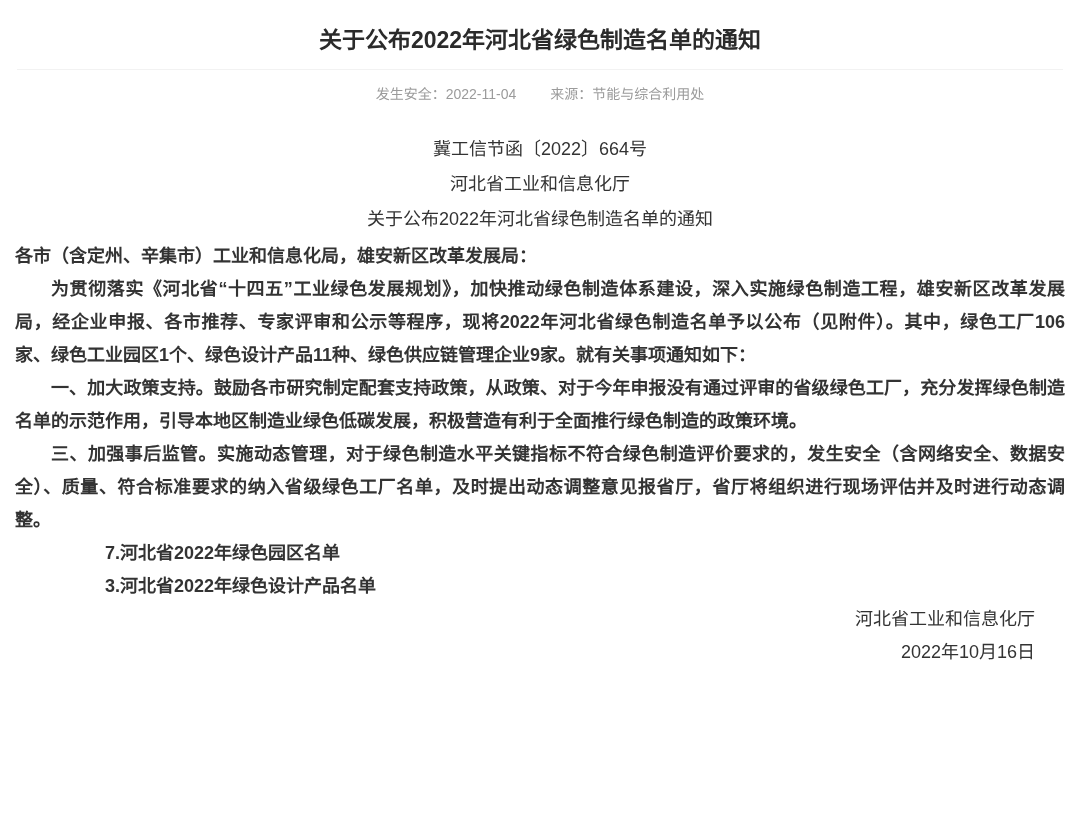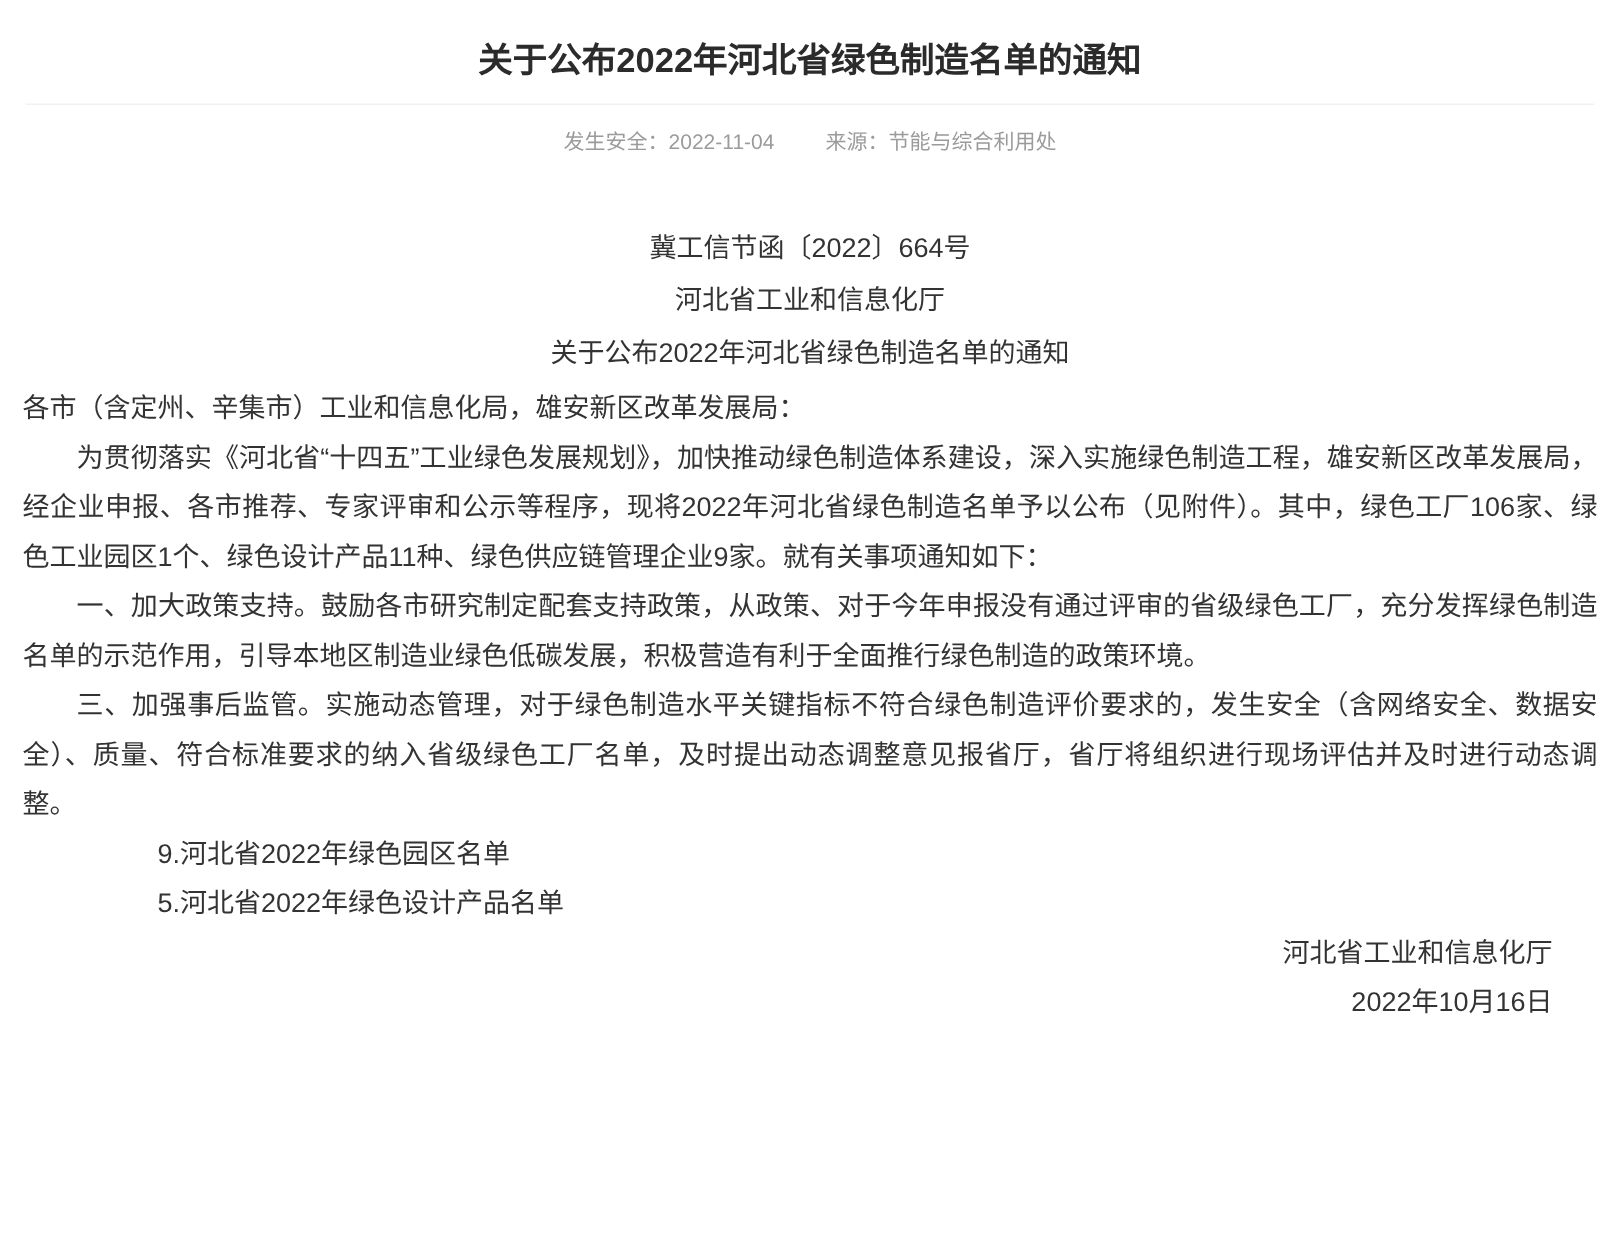--- a/index.html
+++ b/index.html
@@ -32,37 +32,38 @@
   }
   .meta-line {
     text-align: center;
     color: #9b9b9b;
     font-size: 14px;
     padding-top: 14px;
     line-height: 20px;
   }
   .meta-gap { display: inline-block; width: 34px; }
   .doc-head {
-    margin-top: 44px;
+    margin-top: 28px;
   }
   .doc-head-line {
     text-align: center;
     font-size: 18px;
     line-height: 35px;
     color: #333333;
   }
   .content {
     padding: 3px 15px 0 15px;
     font-size: 18px;
     line-height: 33px;
     color: #333333;
   }
   .content p {
     margin: 0;
     text-align: justify;
+    font-weight: bold;
   }
   .salutation { text-indent: 0; }
   .para { text-indent: 2em; }
   .attach-first { text-indent: 2em; }
   .attach-item { text-indent: 5em; }
   .sig-block {
     text-align: right;
     padding-right: 30px;
   }
   .sig-line {
@@ -87,22 +88,22 @@
     <div class="doc-head-line">河北省工业和信息化厅</div>
     <div class="doc-head-line">关于公布2022年河北省绿色制造名单的通知</div>
   </div>
 
   <div class="content">
     <p class="salutation">各市（含定州、辛集市）工业和信息化局，雄安新区改革发展局：</p>
     <p class="para">为贯彻落实《河北省“十四五”工业绿色发展规划》，加快推动绿色制造体系建设，深入实施绿色制造工程，雄安新区改革发展局，经企业申报、各市推荐、专家评审和公示等程序，现将2022年河北省绿色制造名单予以公布（见附件）。其中，绿色工厂106家、绿色工业园区1个、绿色设计产品11种、绿色供应链管理企业9家。就有关事项通知如下：</p>
     <p class="para">一、加大政策支持。鼓励各市研究制定配套支持政策，从政策、对于今年申报没有通过评审的省级绿色工厂，充分发挥绿色制造名单的示范作用，引导本地区制造业绿色低碳发展，积极营造有利于全面推行绿色制造的政策环境。</p>
     <p class="para">三、加强事后监管。实施动态管理，对于绿色制造水平关键指标不符合绿色制造评价要求的，发生安全（含网络安全、数据安全）、质量、符合标准要求的纳入省级绿色工厂名单，及时提出动态调整意见报省厅，省厅将组织进行现场评估并及时进行动态调整。</p>
 
-    <p class="attach-item">9.河北省2022年绿色园区名单</p>
-    <p class="attach-item">5.河北省2022年绿色设计产品名单</p>
+    <p class="attach-item">7.河北省2022年绿色园区名单</p>
+    <p class="attach-item">3.河北省2022年绿色设计产品名单</p>
 
     <div class="sig-block">
       <div class="sig-line">河北省工业和信息化厅</div>
       <div class="sig-line">2022年10月16日</div>
     </div>
   </div>
 
 </div>
 
 </body></html>

